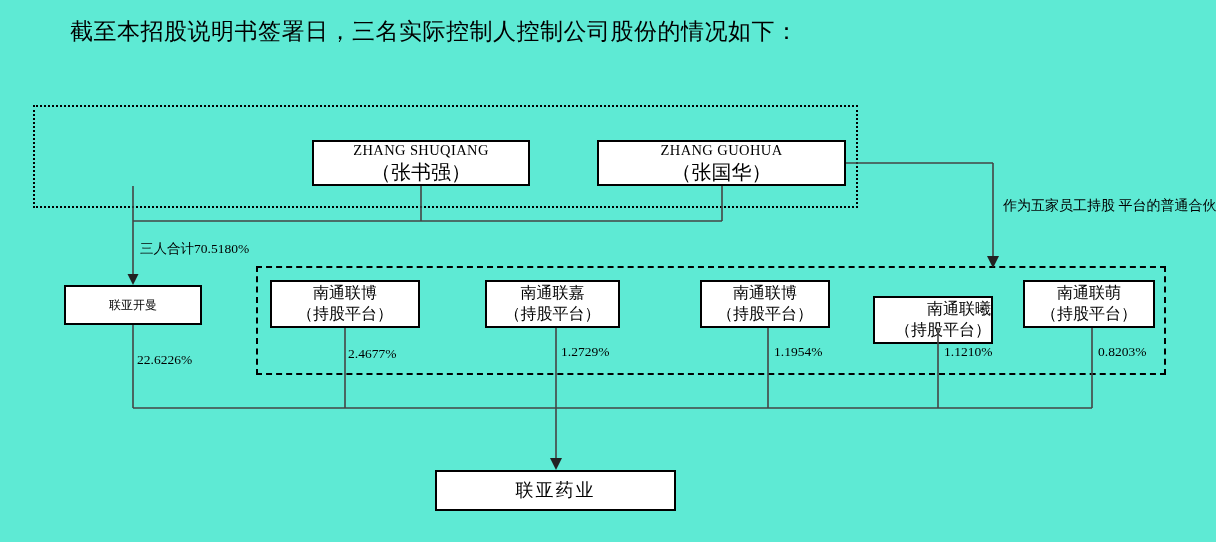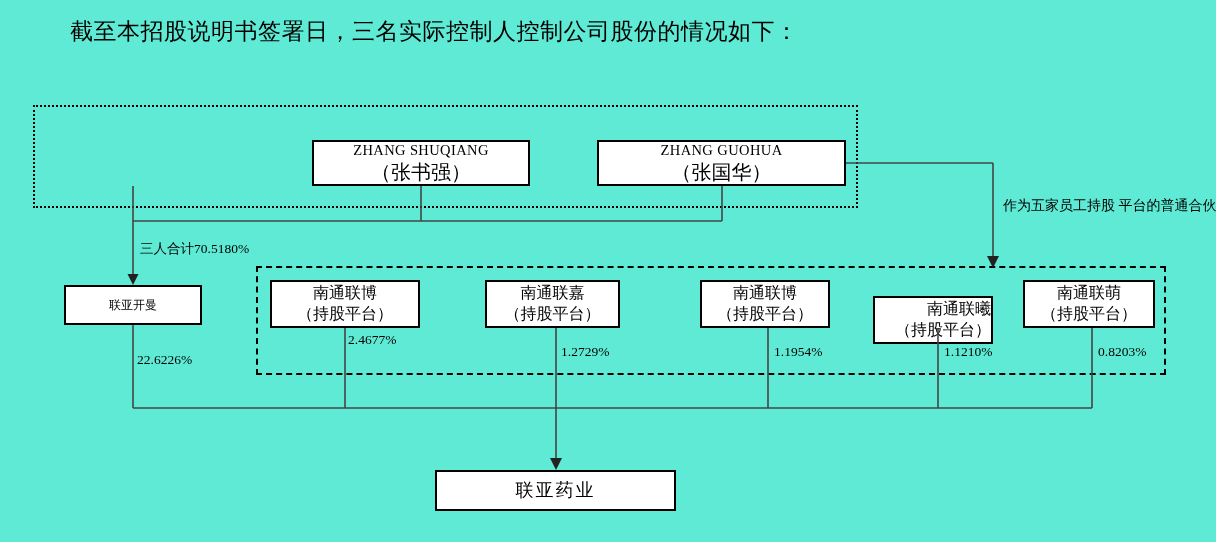--- a/index.html
+++ b/index.html
@@ -138,21 +138,21 @@
     <span class="ln">南通联萌</span>
     <span class="ln">（持股平台）</span>
   </div>
 
   <div class="node node-bottom" style="left:435px; top:470px; width:241px; height:41px;">
     <span class="ln">联亚药业</span>
   </div>
 
   <div class="edge-label" style="left:140px; top:240px;">三人合计70.5180%</div>
   <div class="edge-label" style="left:137px; top:352px;">22.6226%</div>
-  <div class="edge-label" style="left:348px; top:332px;">2.4677%</div>
+  <div class="edge-label" style="left:348px; top:346px;">2.4677%</div>
   <div class="edge-label" style="left:561px; top:344px;">1.2729%</div>
   <div class="edge-label" style="left:774px; top:344px;">1.1954%</div>
   <div class="edge-label" style="left:944px; top:344px;">1.1210%</div>
   <div class="edge-label" style="left:1098px; top:344px;">0.8203%</div>
 
   <div class="side-note" style="left:1003px; top:197px;">
     <span class="ln">作为五家员工持股</span>
     <span class="ln">平台的普通合伙人</span>
     
   </div>

